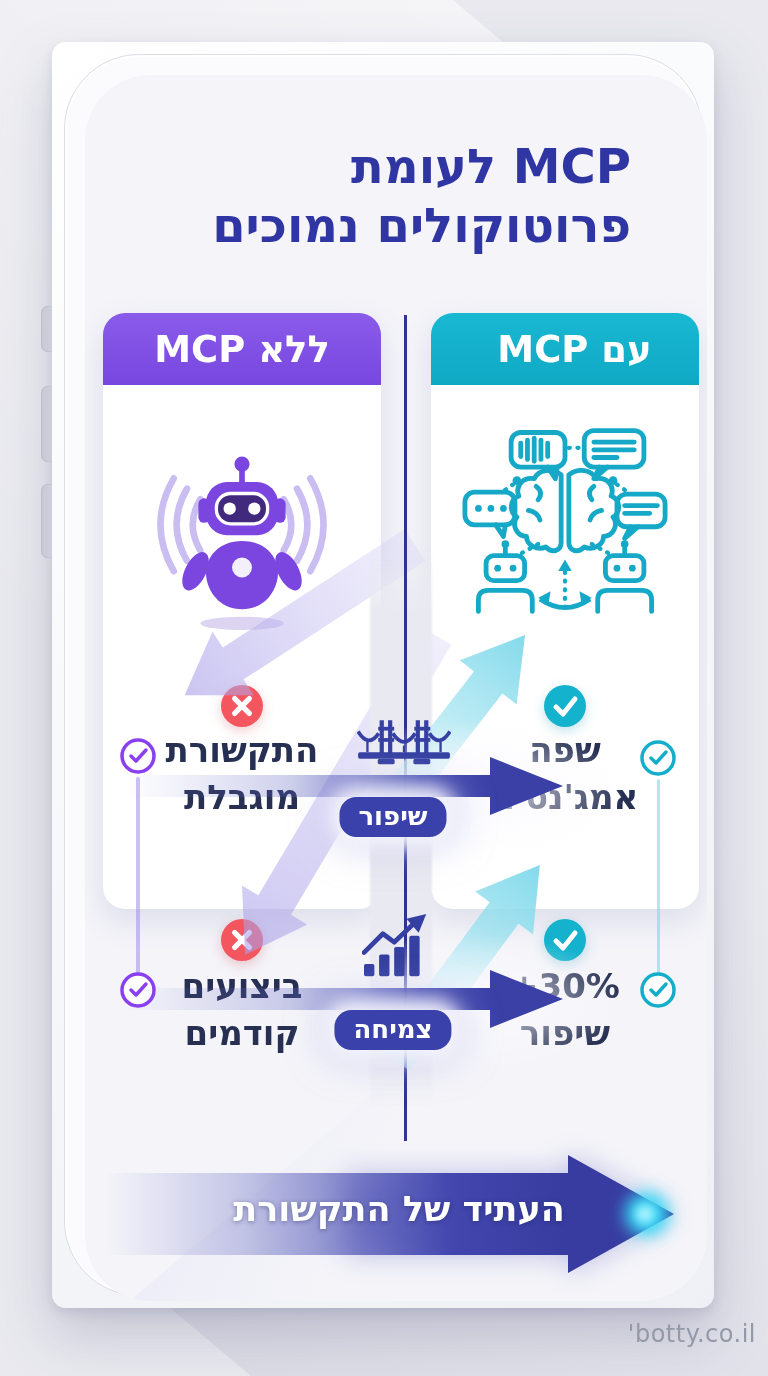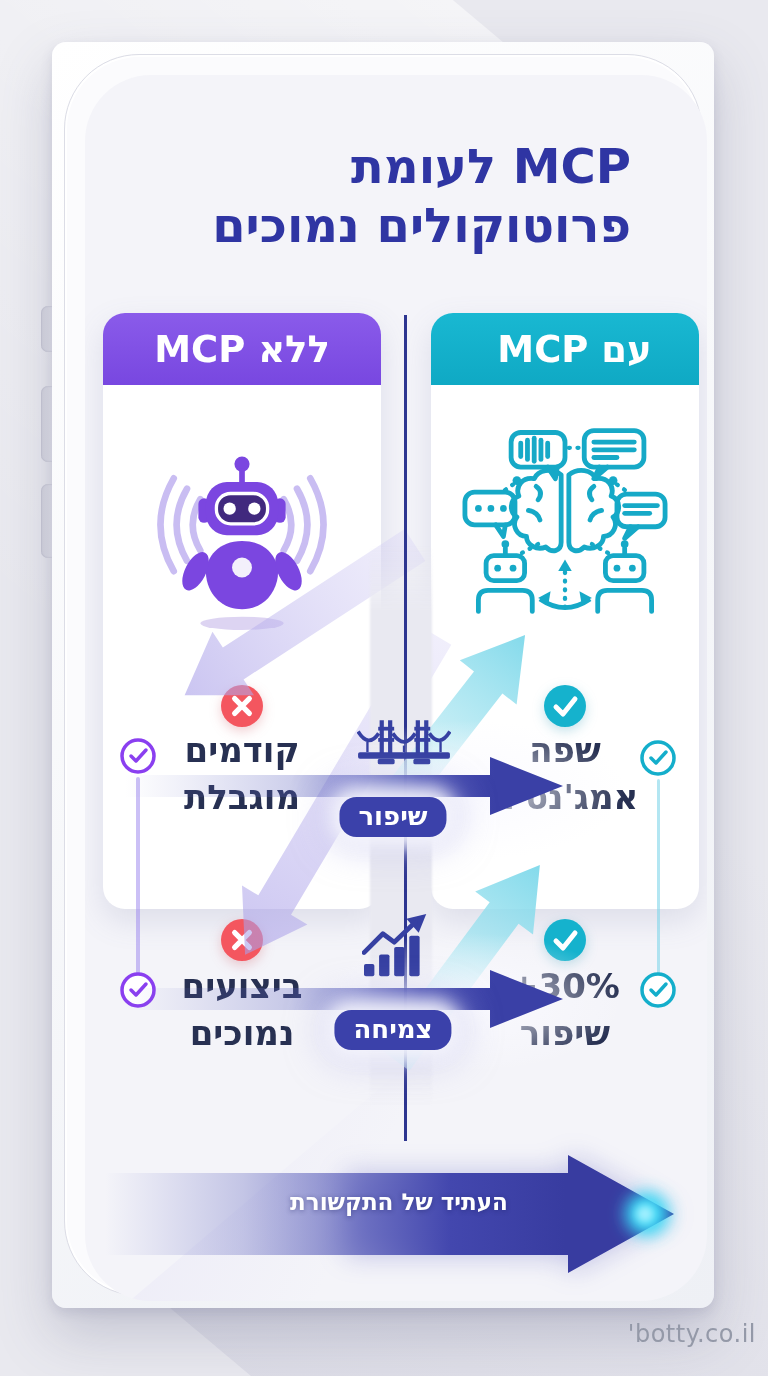--- a/index.html
+++ b/index.html
@@ -72,21 +72,21 @@
   .mid-icon{position:absolute;z-index:7;}
   .bridge-pos{left:272px;top:634px;}
   .chart-pos{left:277px;top:838px;}
   .pill{position:absolute;left:308px;transform:translateX(-50%);z-index:8;
     background:#3b41aa;color:#fff;font-weight:bold;font-size:26px;line-height:26px;
     padding:6px 19px 8px;border-radius:17px;
     box-shadow:0 0 18px 10px rgba(244,244,252,.95),0 0 34px 14px rgba(190,190,235,.5);}
   .pill1{top:722px;} .pill2{top:935px;}
   svg.bottom-arrow-svg{position:absolute;left:0;top:0;z-index:9;pointer-events:none;}
   .bottom-label{position:absolute;left:314px;top:1114px;transform:translateX(-50%);z-index:10;
-    color:#ffffff;font-weight:bold;font-size:23px;white-space:nowrap;
+    color:#ffffff;font-weight:bold;font-size:35px;white-space:nowrap;
     text-shadow:0 1px 5px rgba(25,28,90,.45);}
   .watermark{position:absolute;top:1320px;right:12px;font-size:24px;color:#9499a8;letter-spacing:.5px;}
 </style>
 </head>
 <body>
 
 <div class="canvas">
   <div class="bg-shape bg-s1"></div>
   <div class="bg-shape bg-s2"></div>
 
@@ -137,39 +137,39 @@
             </svg>
           </div>
 
           <div class="fail row1-mark">
             <svg viewBox="0 0 40 40" width="42" height="42">
                 <circle cx="20" cy="20" r="20" fill="#f4565f"></circle>
               <path d="M13,13 L27,27 M27,13 L13,27" stroke="#fff" stroke-width="5" stroke-linecap="round"></path>
               </svg>
           </div>
           <div class="item-text row1-text">
-            <div dir="auto">קודמים</div>
+            <div dir="auto">התקשורת</div>
             <div dir="auto">מוגבלת</div>
           </div>
           <div class="badge badge-l badge-row1-l">
             <svg viewBox="0 0 38 38" width="38" height="38">
                 <circle cx="19" cy="19" r="16" fill="#fff" stroke="#8a3ff0" stroke-width="3.5"></circle>
               <path d="M12,19 L17,24 L27,13" stroke="#8a3ff0" stroke-width="3.5" fill="none" stroke-linecap="round" stroke-linejoin="round"></path>
               </svg>
           </div>
           <div class="connector conn-l"></div>
           <div class="fail row2-mark">
             <svg viewBox="0 0 40 40" width="42" height="42">
                 <circle cx="20" cy="20" r="20" fill="#f4565f"></circle>
               <path d="M13,13 L27,27 M27,13 L13,27" stroke="#fff" stroke-width="5" stroke-linecap="round"></path>
               </svg>
           </div>
           <div class="item-text row2-text">
             <div dir="auto">ביצועים</div>
-            <div dir="auto">נמוכים</div>
+            <div dir="auto">קודמים</div>
           </div>
           <div class="badge badge-l badge-row2-l">
             <svg viewBox="0 0 38 38" width="38" height="38">
                 <circle cx="19" cy="19" r="16" fill="#fff" stroke="#8a3ff0" stroke-width="3.5"></circle>
               <path d="M12,19 L17,24 L27,13" stroke="#8a3ff0" stroke-width="3.5" fill="none" stroke-linecap="round" stroke-linejoin="round"></path>
               </svg>
           </div>
         </div>
 
         <div class="card card-right">

